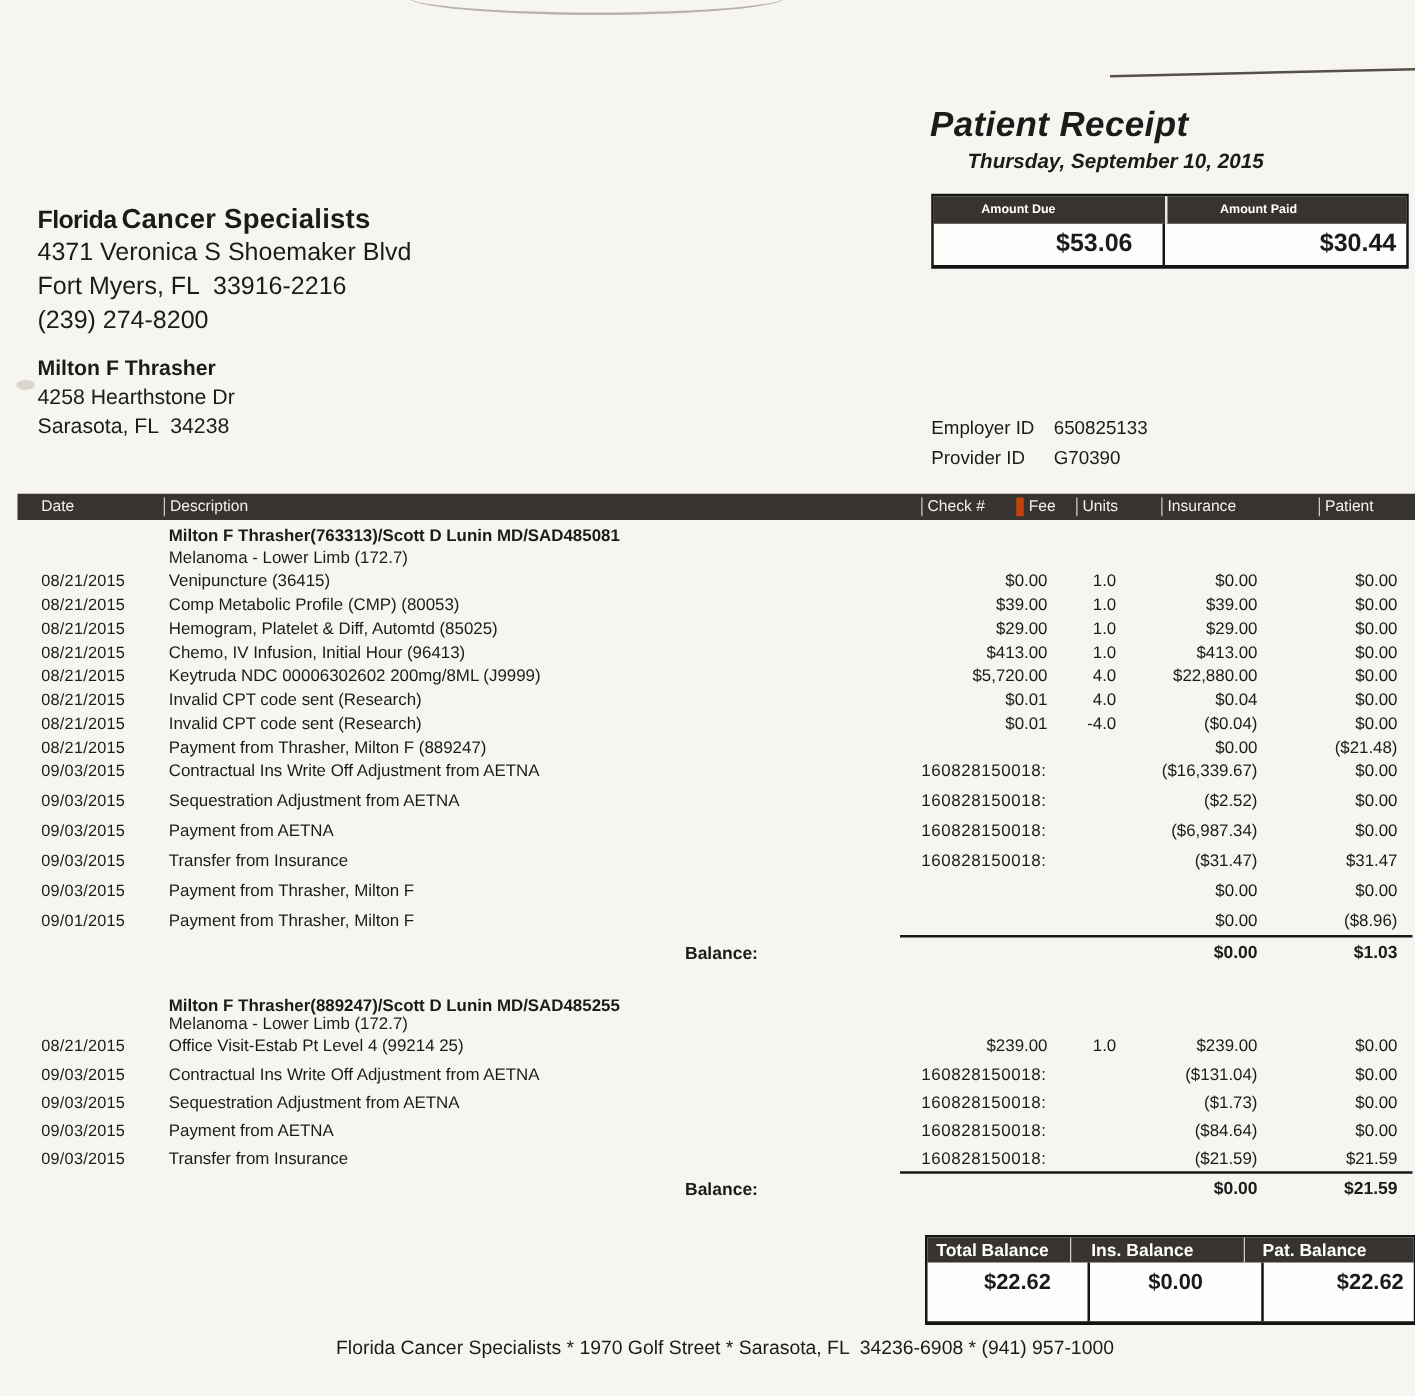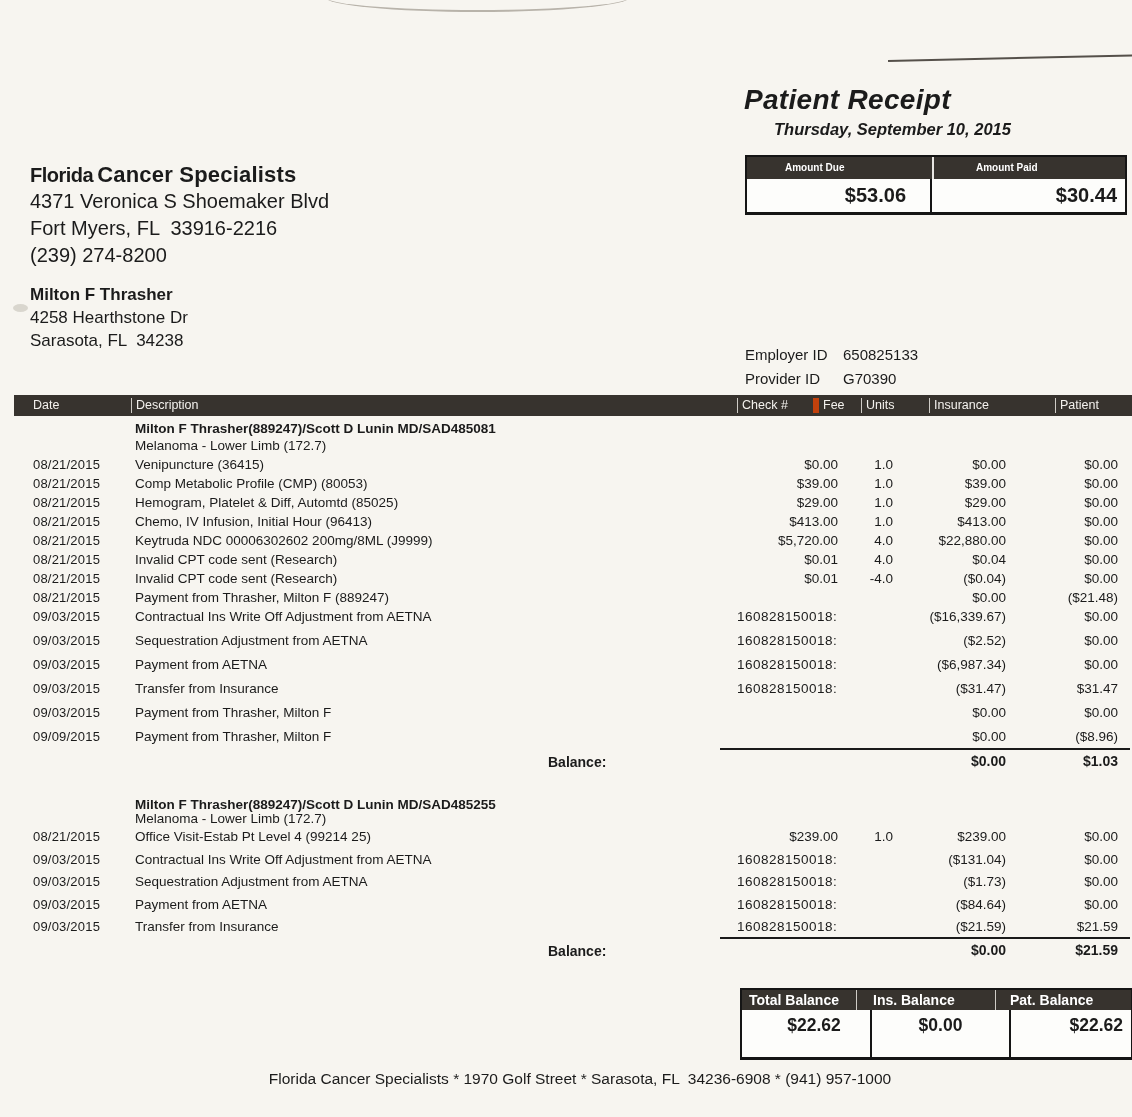--- a/index.html
+++ b/index.html
@@ -41,21 +41,21 @@
   .amount-values{display:flex;height:33px;}
   .amount-values .vc{font-weight:bold;font-size:20px;line-height:32px;text-align:right;box-sizing:border-box;}
   .amount-values .due{width:185px;padding-right:24px;border-right:2px solid #151515;}
   .amount-values .paid{flex:1;padding-right:8px;}
 
   
   .patient{position:absolute;left:30px;top:283px;font-size:17px;line-height:23px;}
   .patient .pname{font-weight:bold;}
 
   
-  .ids{position:absolute;left:745px;top:331px;font-size:15px;line-height:24px;margin-top:12px;}
+  .ids{position:absolute;left:745px;top:331px;font-size:15px;line-height:24px;}
   .ids .lbl{display:inline-block;width:98px;}
 
   
   .ledger-band{position:absolute;left:14px;top:395px;width:1118px;height:21px;background:var(--band);color:#f4f2ee;font-size:12.5px;}
   .ledger-band span{position:absolute;top:3px;line-height:15px;}
   .lb-date{left:19px;}
   .lb-desc{left:117px;border-left:1px solid #cfccc6;padding-left:4px;}
   .lb-check{left:723px;border-left:1px solid #cfccc6;padding-left:4px;}
   .lb-fee{left:799px;border-left:6px solid #c2410c;padding-left:4px;}
   .lb-units{left:847px;border-left:1px solid #cfccc6;padding-left:4px;}
@@ -157,21 +157,21 @@
     <span class="lb-desc">Description</span>
     <span class="lb-check">Check #</span>
     <span class="lb-fee">Fee</span>
     <span class="lb-units">Units</span>
     <span class="lb-ins">Insurance</span>
     <span class="lb-pat">Patient</span>
   </div>
 
   <div id="ledger-sections">
     <div class="ledger-section section-1">
-      <div class="account">Milton F Thrasher(889247)/Scott D Lunin MD/SAD485081</div>
+      <div class="account">Milton F Thrasher(763313)/Scott D Lunin MD/SAD485081</div>
       <div class="diagnosis">Melanoma - Lower Limb (172.7)</div>
       <div class="rows">
     <div class="lrow">
       <span class="c-date">08/21/2015</span>
       <span class="c-desc">Venipuncture (36415)</span>
       <span class="c-check"></span>
       <span class="c-fee">$0.00</span>
       <span class="c-units">1.0</span>
       <span class="c-ins">$0.00</span>
       <span class="c-pat">$0.00</span>
@@ -291,21 +291,21 @@
       <span class="c-date">09/03/2015</span>
       <span class="c-desc">Payment from Thrasher, Milton F</span>
       <span class="c-check"></span>
       <span class="c-fee"></span>
       <span class="c-units"></span>
       <span class="c-ins">$0.00</span>
       <span class="c-pat">$0.00</span>
     </div>
 
     <div class="lrow">
-      <span class="c-date">09/09/2015</span>
+      <span class="c-date">09/01/2015</span>
       <span class="c-desc">Payment from Thrasher, Milton F</span>
       <span class="c-check"></span>
       <span class="c-fee"></span>
       <span class="c-units"></span>
       <span class="c-ins">$0.00</span>
       <span class="c-pat">($8.96)</span>
     </div>
   </div>
       <div class="balance">
         <div class="balance-line"></div>

